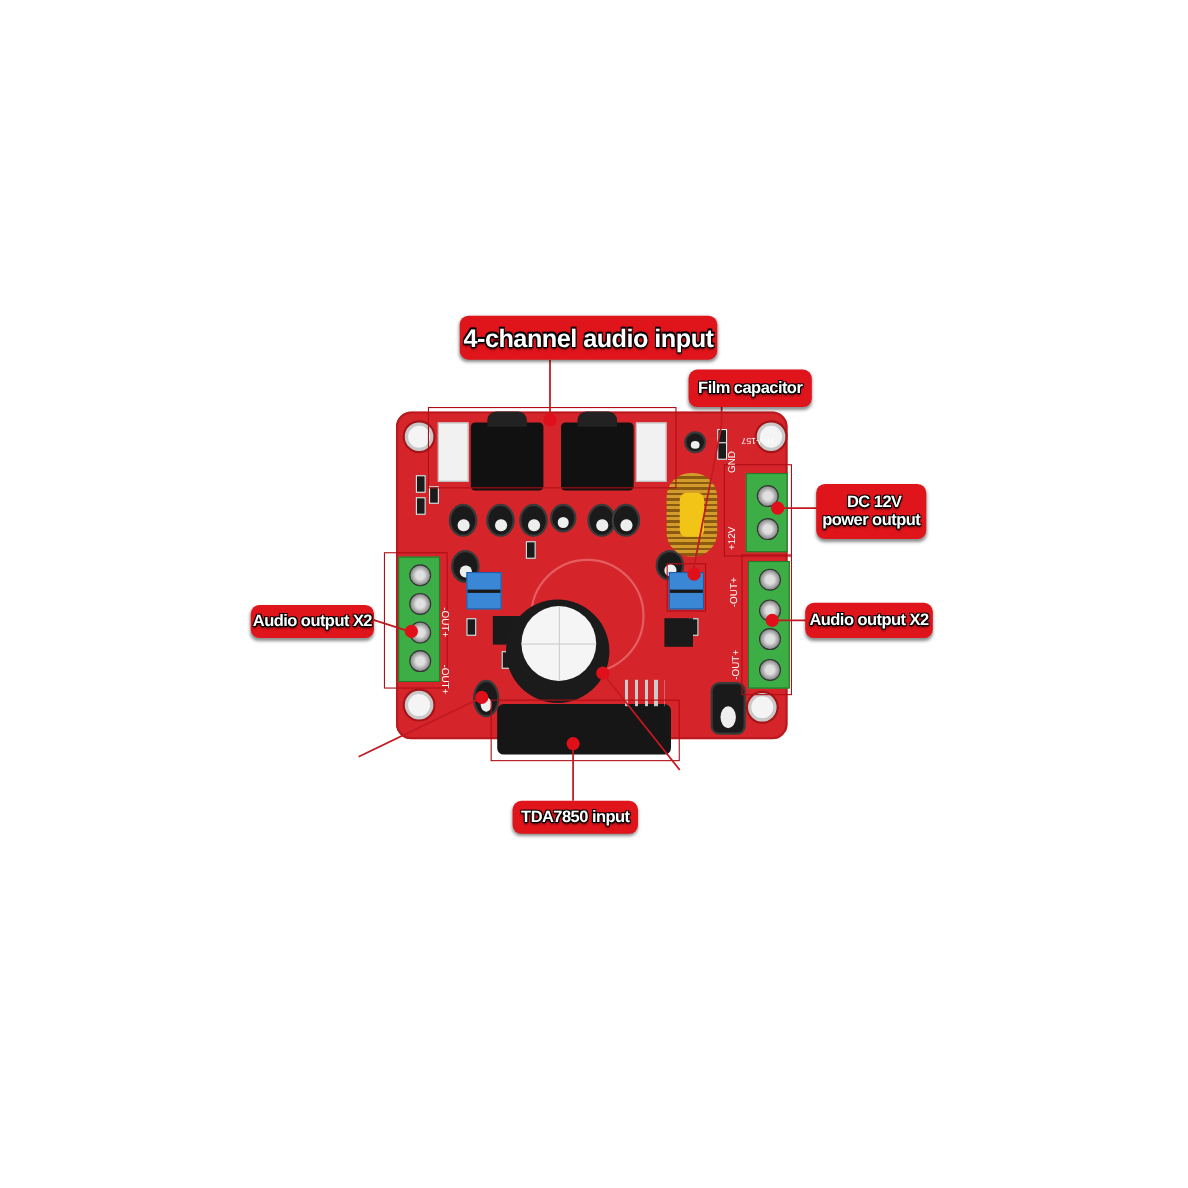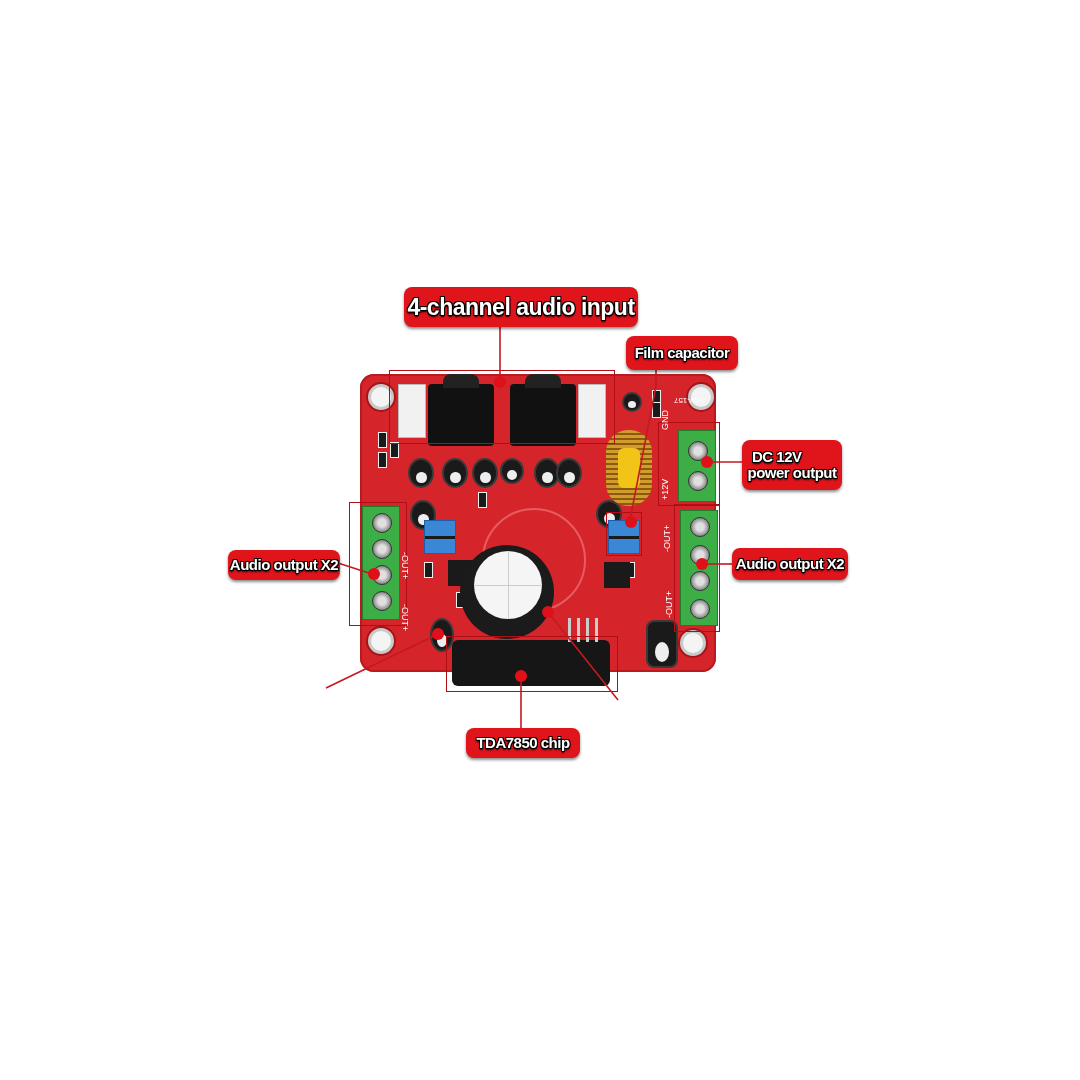--- a/index.html
+++ b/index.html
@@ -131,38 +131,38 @@
       <circle cx="631" cy="522" r="6"></circle>
       <circle cx="707" cy="462" r="6"></circle>
       <circle cx="374" cy="574" r="6"></circle>
       <circle cx="702" cy="564" r="6"></circle>
       <circle cx="438" cy="634" r="6"></circle>
       <circle cx="521" cy="676" r="6"></circle>
       <circle cx="548" cy="612" r="6"></circle>
     </g>
   </svg>
 
-  <div class="label" style="left:404px;top:287px;width:234px;height:40px;font-size:23px">
+  <div class="label" style="left:418px;top:287px;width:234px;height:40px;font-size:23px">
     <span>4-channel audio input</span>
   </div>
   <div class="label" style="left:626px;top:336px;width:112px;height:34px;font-size:15px">
     <span>Film capacitor</span>
   </div>
   <div class="label" style="left:742px;top:440px;width:100px;height:50px;font-size:15px">
-    <span style="align-self:flex-start;margin-left:10px">DC 12V</span>
+    <span style="align-self:flex-start;margin-left:28px">DC 12V</span>
     <span>power output</span>
   </div>
   <div class="label" style="left:228px;top:550px;width:112px;height:30px;font-size:15px">
     <span>Audio output X2</span>
   </div>
   <div class="label" style="left:732px;top:548px;width:116px;height:32px;font-size:15px">
     <span>Audio output X2</span>
   </div>
   <div class="label" style="left:466px;top:728px;width:114px;height:30px;font-size:15px">
-    <span>TDA7850 chip</span>
+    <span>TDA7850 input</span>
   </div>
 
   <div style="position:absolute;left:660px;top:430px;color:#fff;font-size:9px;transform:rotate(-90deg);transform-origin:left top">GND</div>
   <div style="position:absolute;left:660px;top:500px;color:#fff;font-size:9px;transform:rotate(-90deg);transform-origin:left top">+12V</div>
   <div style="position:absolute;left:662px;top:552px;color:#fff;font-size:9px;transform:rotate(-90deg);transform-origin:left top">-OUT+</div>
   <div style="position:absolute;left:664px;top:618px;color:#fff;font-size:9px;transform:rotate(-90deg);transform-origin:left top">-OUT+</div>
   <div style="position:absolute;left:410px;top:552px;color:#fff;font-size:9px;transform:rotate(90deg);transform-origin:left top">-OUT+</div>
   <div style="position:absolute;left:410px;top:604px;color:#fff;font-size:9px;transform:rotate(90deg);transform-origin:left top">-OUT+</div>
   <div style="position:absolute;left:674px;top:396px;color:#fff;font-size:8px;transform:rotate(180deg)">HW-157</div>
 </div>

